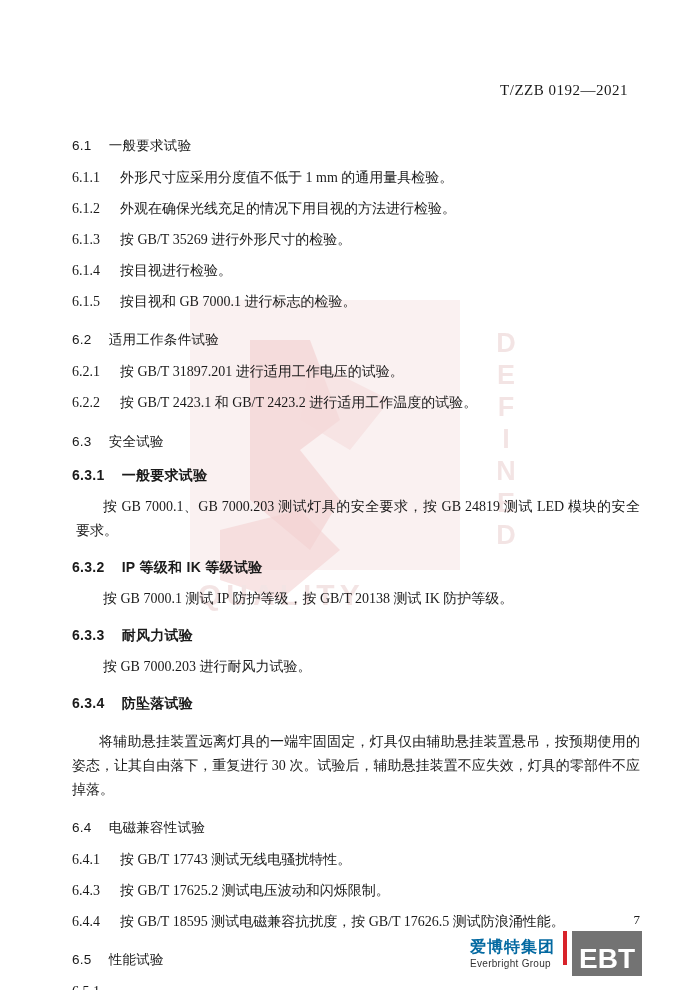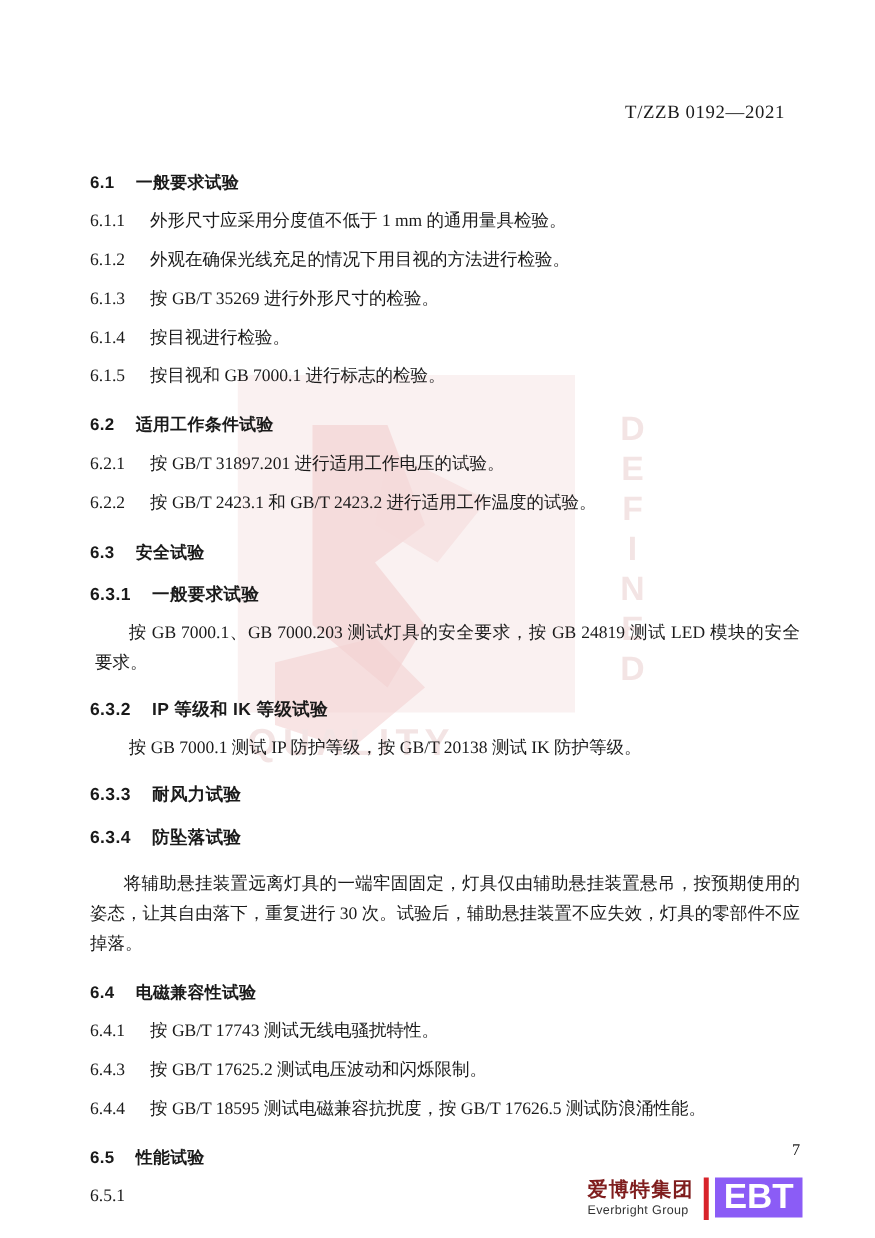--- a/index.html
+++ b/index.html
@@ -77,21 +77,21 @@
   .content {
     position: absolute;
     left: 72px;
     right: 60px;
     top: 120px;
     z-index: 2;
   }
 
   .h2 {
     font-family: "Liberation Sans", "DejaVu Sans", sans-serif;
-    font-weight: 700;
+    font-weight: 400;
     font-size: 13.5px;
     margin: 17px 0 11px 0;
     letter-spacing: 0.3px;
   }
   .h3 {
     font-family: "Liberation Sans", "DejaVu Sans", sans-serif;
     font-weight: 700;
     font-size: 14px;
     margin: 16px 0 10px 0;
     letter-spacing: 0.3px;
@@ -137,42 +137,42 @@
     bottom: 14px;
     display: flex;
     align-items: center;
     gap: 8px;
     z-index: 2;
   }
   .footer-cn {
     font-family: "Liberation Sans", "DejaVu Sans", sans-serif;
     font-size: 16px;
     font-weight: 700;
-    color: #7f1d1d;
+    color: #0369a1;
     letter-spacing: 1px;
     line-height: 1.1;
   }
   .footer-en {
     font-family: "Liberation Sans", sans-serif;
     font-size: 10px;
     color: #333;
     letter-spacing: 0.3px;
     margin-top: 2px;
   }
   .footer-left {
     text-align: left;
   }
   .ebt-box {
-    background: #8b5cf6;
+    background: #737373;
     color: #ffffff;
     font-family: "Liberation Sans", sans-serif;
     font-weight: 700;
     font-size: 28px;
     letter-spacing: 0px;
-    padding: 1px 7px 3px 7px;
+    padding: 14px 7px 3px 7px;
     line-height: 1;
   }
   .ebt-wrap {
     display: flex;
     align-items: flex-start;
   }
   .ebt-bar {
     width: 4px;
     height: 34px;
     background: #d8232a;
@@ -224,20 +224,21 @@
     <p class="para indent">按 GB 7000.1、GB 7000.203 测试灯具的安全要求，按 GB 24819 测试 LED 模块的安全要求。</p>
 
     <div class="h3">
       <span class="num">6.3.2</span><span class="txt">IP 等级和 IK 等级试验</span>
     </div>
     <p class="para indent">按 GB 7000.1 测试 IP 防护等级，按 GB/T 20138 测试 IK 防护等级。</p>
 
     <div class="h3">
       <span class="num">6.3.3</span><span class="txt">耐风力试验</span>
     </div>
+    <p class="para indent">按 GB 7000.203 进行耐风力试验。</p>
 
     <div class="h3">
       <span class="num">6.3.4</span><span class="txt">防坠落试验</span>
     </div>
     <p class="para block">将辅助悬挂装置远离灯具的一端牢固固定，灯具仅由辅助悬挂装置悬吊，按预期使用的姿态，让其自由落下，重复进行 30 次。试验后，辅助悬挂装置不应失效，灯具的零部件不应掉落。</p>
 
     <div class="h2">
       <span class="num">6.4</span><span class="txt">电磁兼容性试验</span>
     </div>
     <p class="para"><span class="num">6.4.1</span><span>按 GB/T 17743 测试无线电骚扰特性。</span></p>

